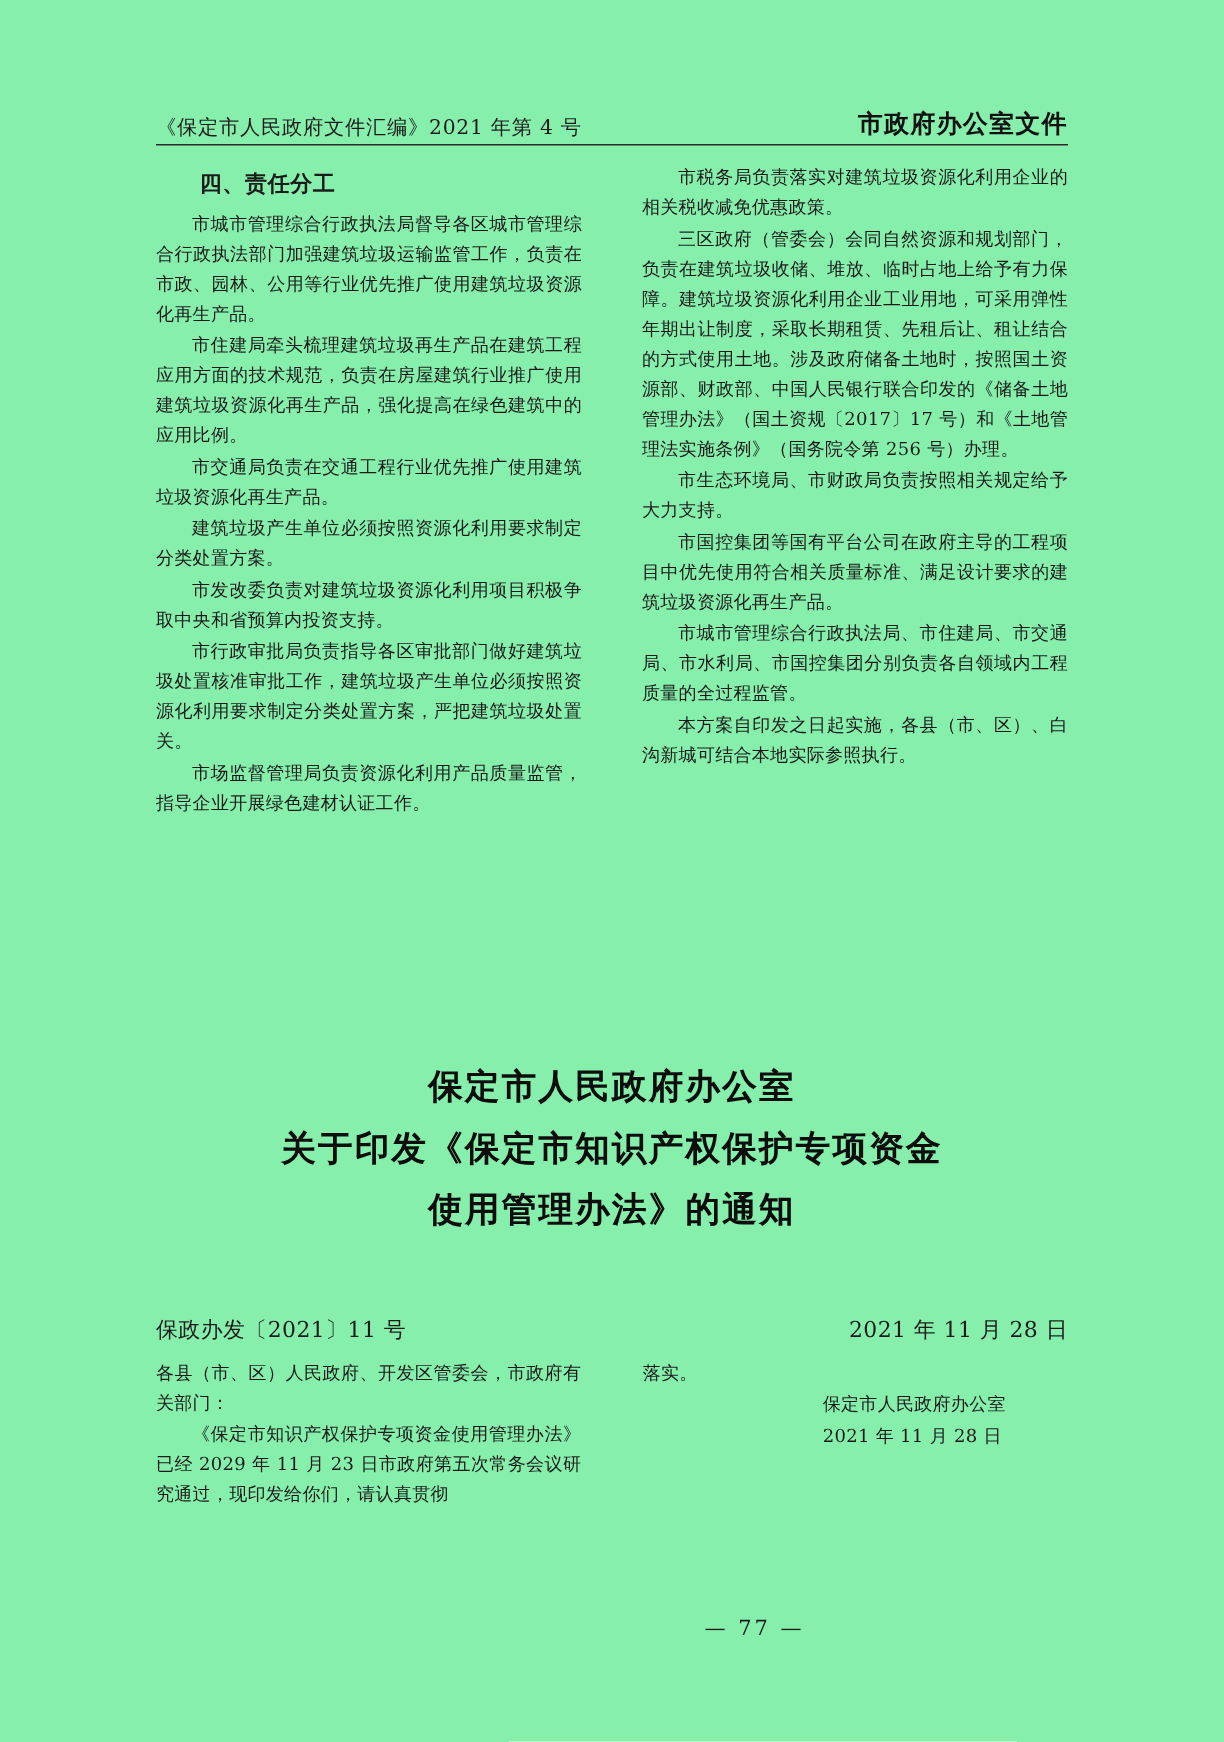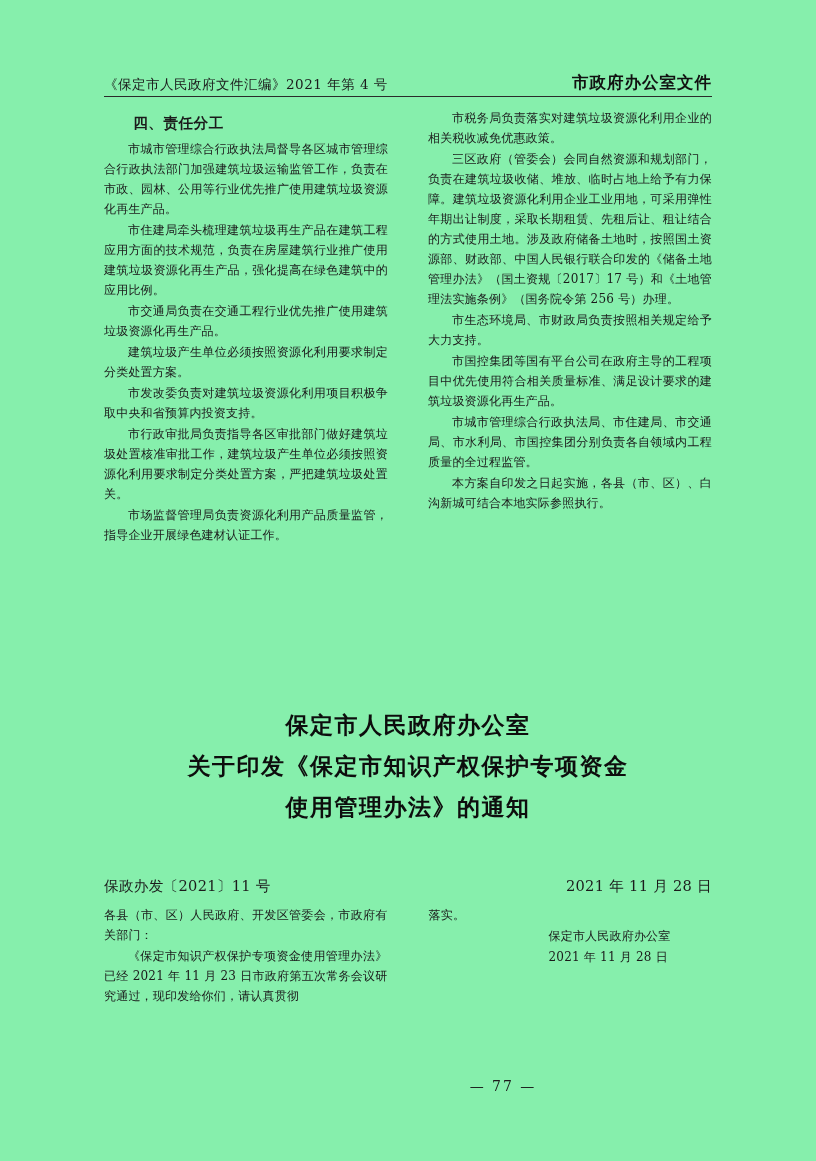--- a/index.html
+++ b/index.html
@@ -188,21 +188,21 @@
   </div>
 
   <div class="doc-meta">
     <div>保政办发〔2021〕11 号</div>
     <div>2021 年 11 月 28 日</div>
   </div>
 
   <div class="doc2-cols">
     <div class="col">
       <p class="para noindent">各县（市、区）人民政府、开发区管委会，市政府有关部门：</p>
-      <p class="para">《保定市知识产权保护专项资金使用管理办法》已经 2021 年 11 月 23 日市政府第五次常务会议研究通过，现印发给你们，请认真贯彻</p>
+      <p class="para">《保定市知识产权保护专项资金使用管理办法》已经 2029 年 11 月 23 日市政府第五次常务会议研究通过，现印发给你们，请认真贯彻</p>
     </div>
     <div class="col">
       <p class="para noindent">落实。</p>
       <p class="para signature">保定市人民政府办公室</p>
       <p class="para signature">2021 年 11 月 28 日</p>
     </div>
   </div>
 
   <div class="pagenum">
     <span class="inner">— 77 —</span>

